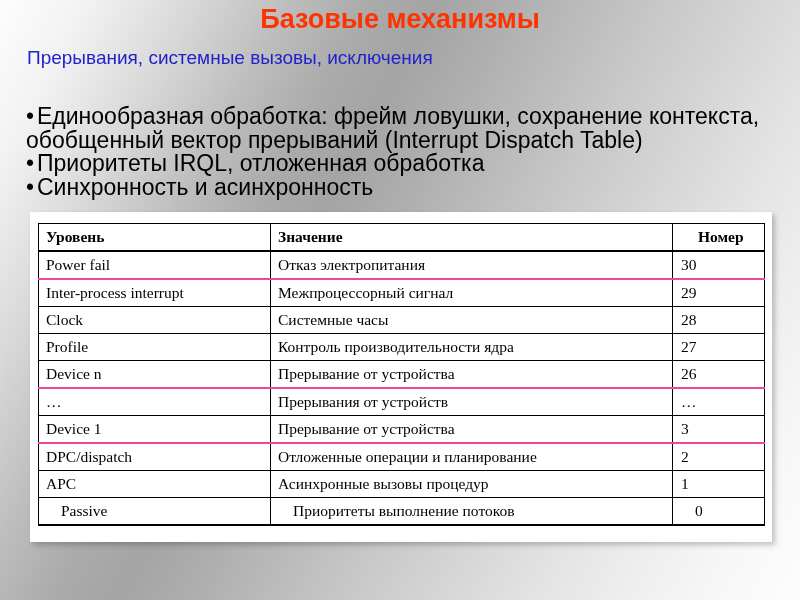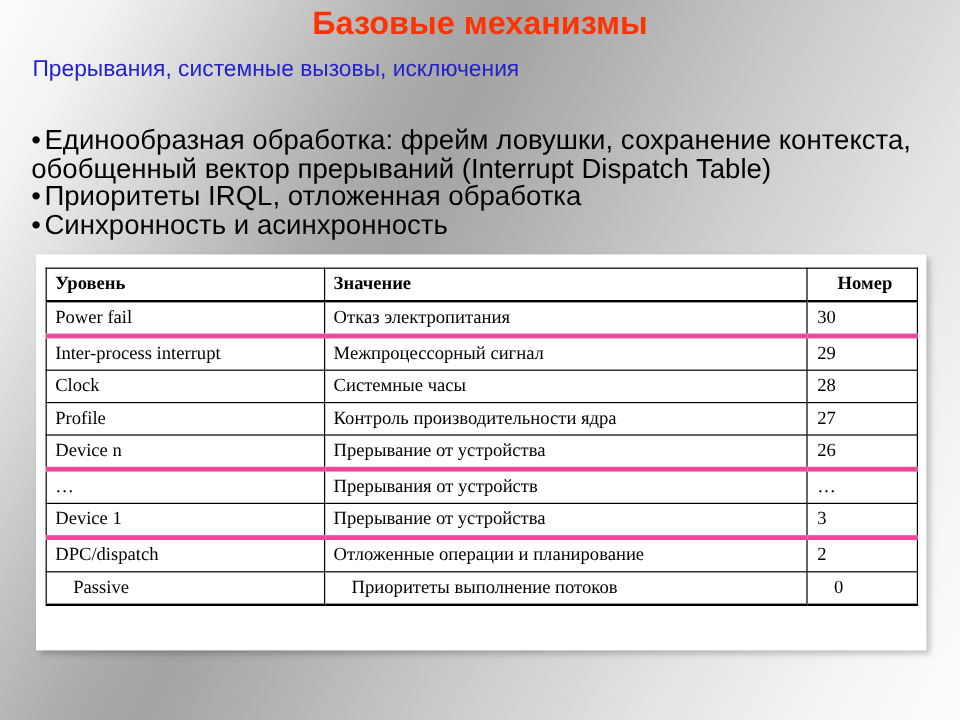--- a/index.html
+++ b/index.html
@@ -120,21 +120,21 @@
     vertical-align: middle;
     font-weight: normal;
     white-space: nowrap;
     overflow: hidden;
   }
   table.irql tr.head th {
     font-weight: bold;
     border-bottom: 2px solid #000000;
   }
   table.irql tr.thick-top td {
-    border-top: 4px solid #ec4899;
+    border-top: 2px solid #ec4899;
   }
   table.irql tr.last td {
     border-bottom: 2px solid #000000;
     padding-left: 22px;
   }
   table.irql td.num {
     padding-left: 8px;
   }
   table.irql th.num {
     padding-left: 25px;
@@ -221,20 +221,25 @@
       <tr>
         <td>Device 1</td>
         <td>Прерывание от устройства</td>
         <td class="num">3</td>
       </tr>
       <tr class="thick-top">
         <td>DPC/dispatch</td>
         <td>Отложенные операции и планирование</td>
         <td class="num">2</td>
       </tr>
+      <tr>
+        <td>APC</td>
+        <td>Асинхронные вызовы процедур</td>
+        <td class="num">1</td>
+      </tr>
       <tr class="last">
         <td>Passive</td>
         <td>Приоритеты выполнение потоков</td>
         <td class="num">0</td>
       </tr>
     </tbody>
   </table>
 
 </div>
 

